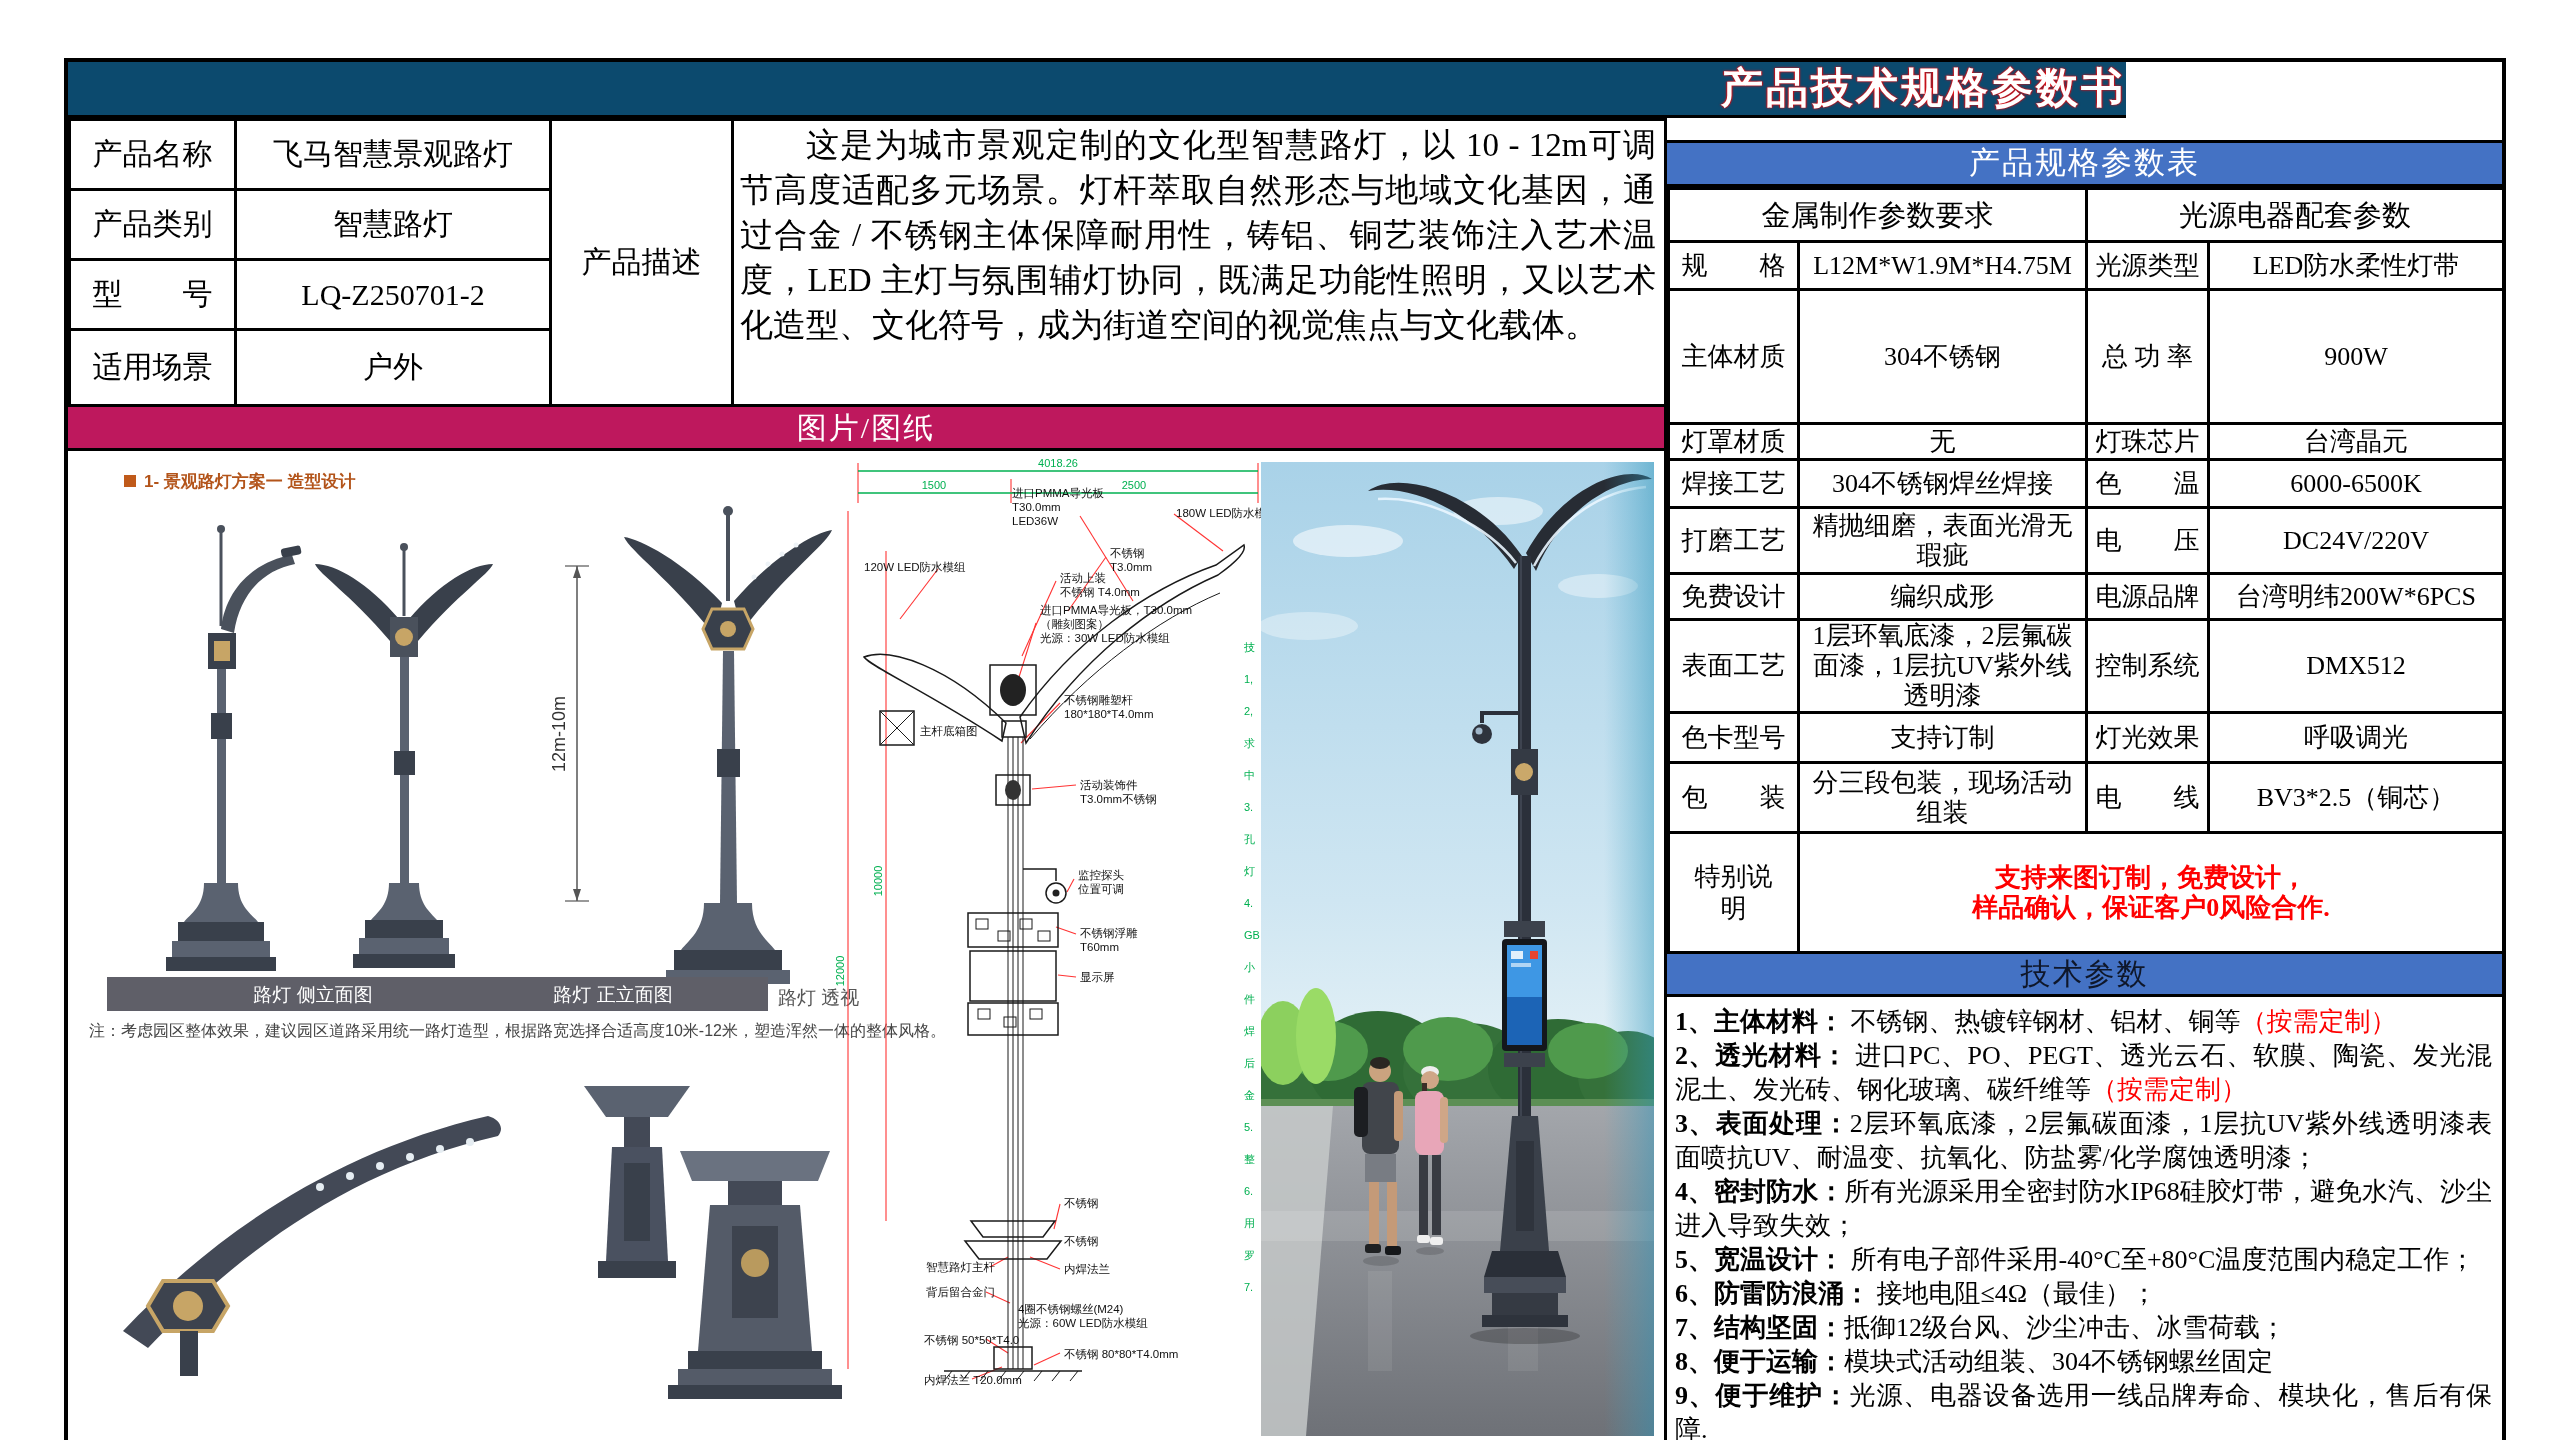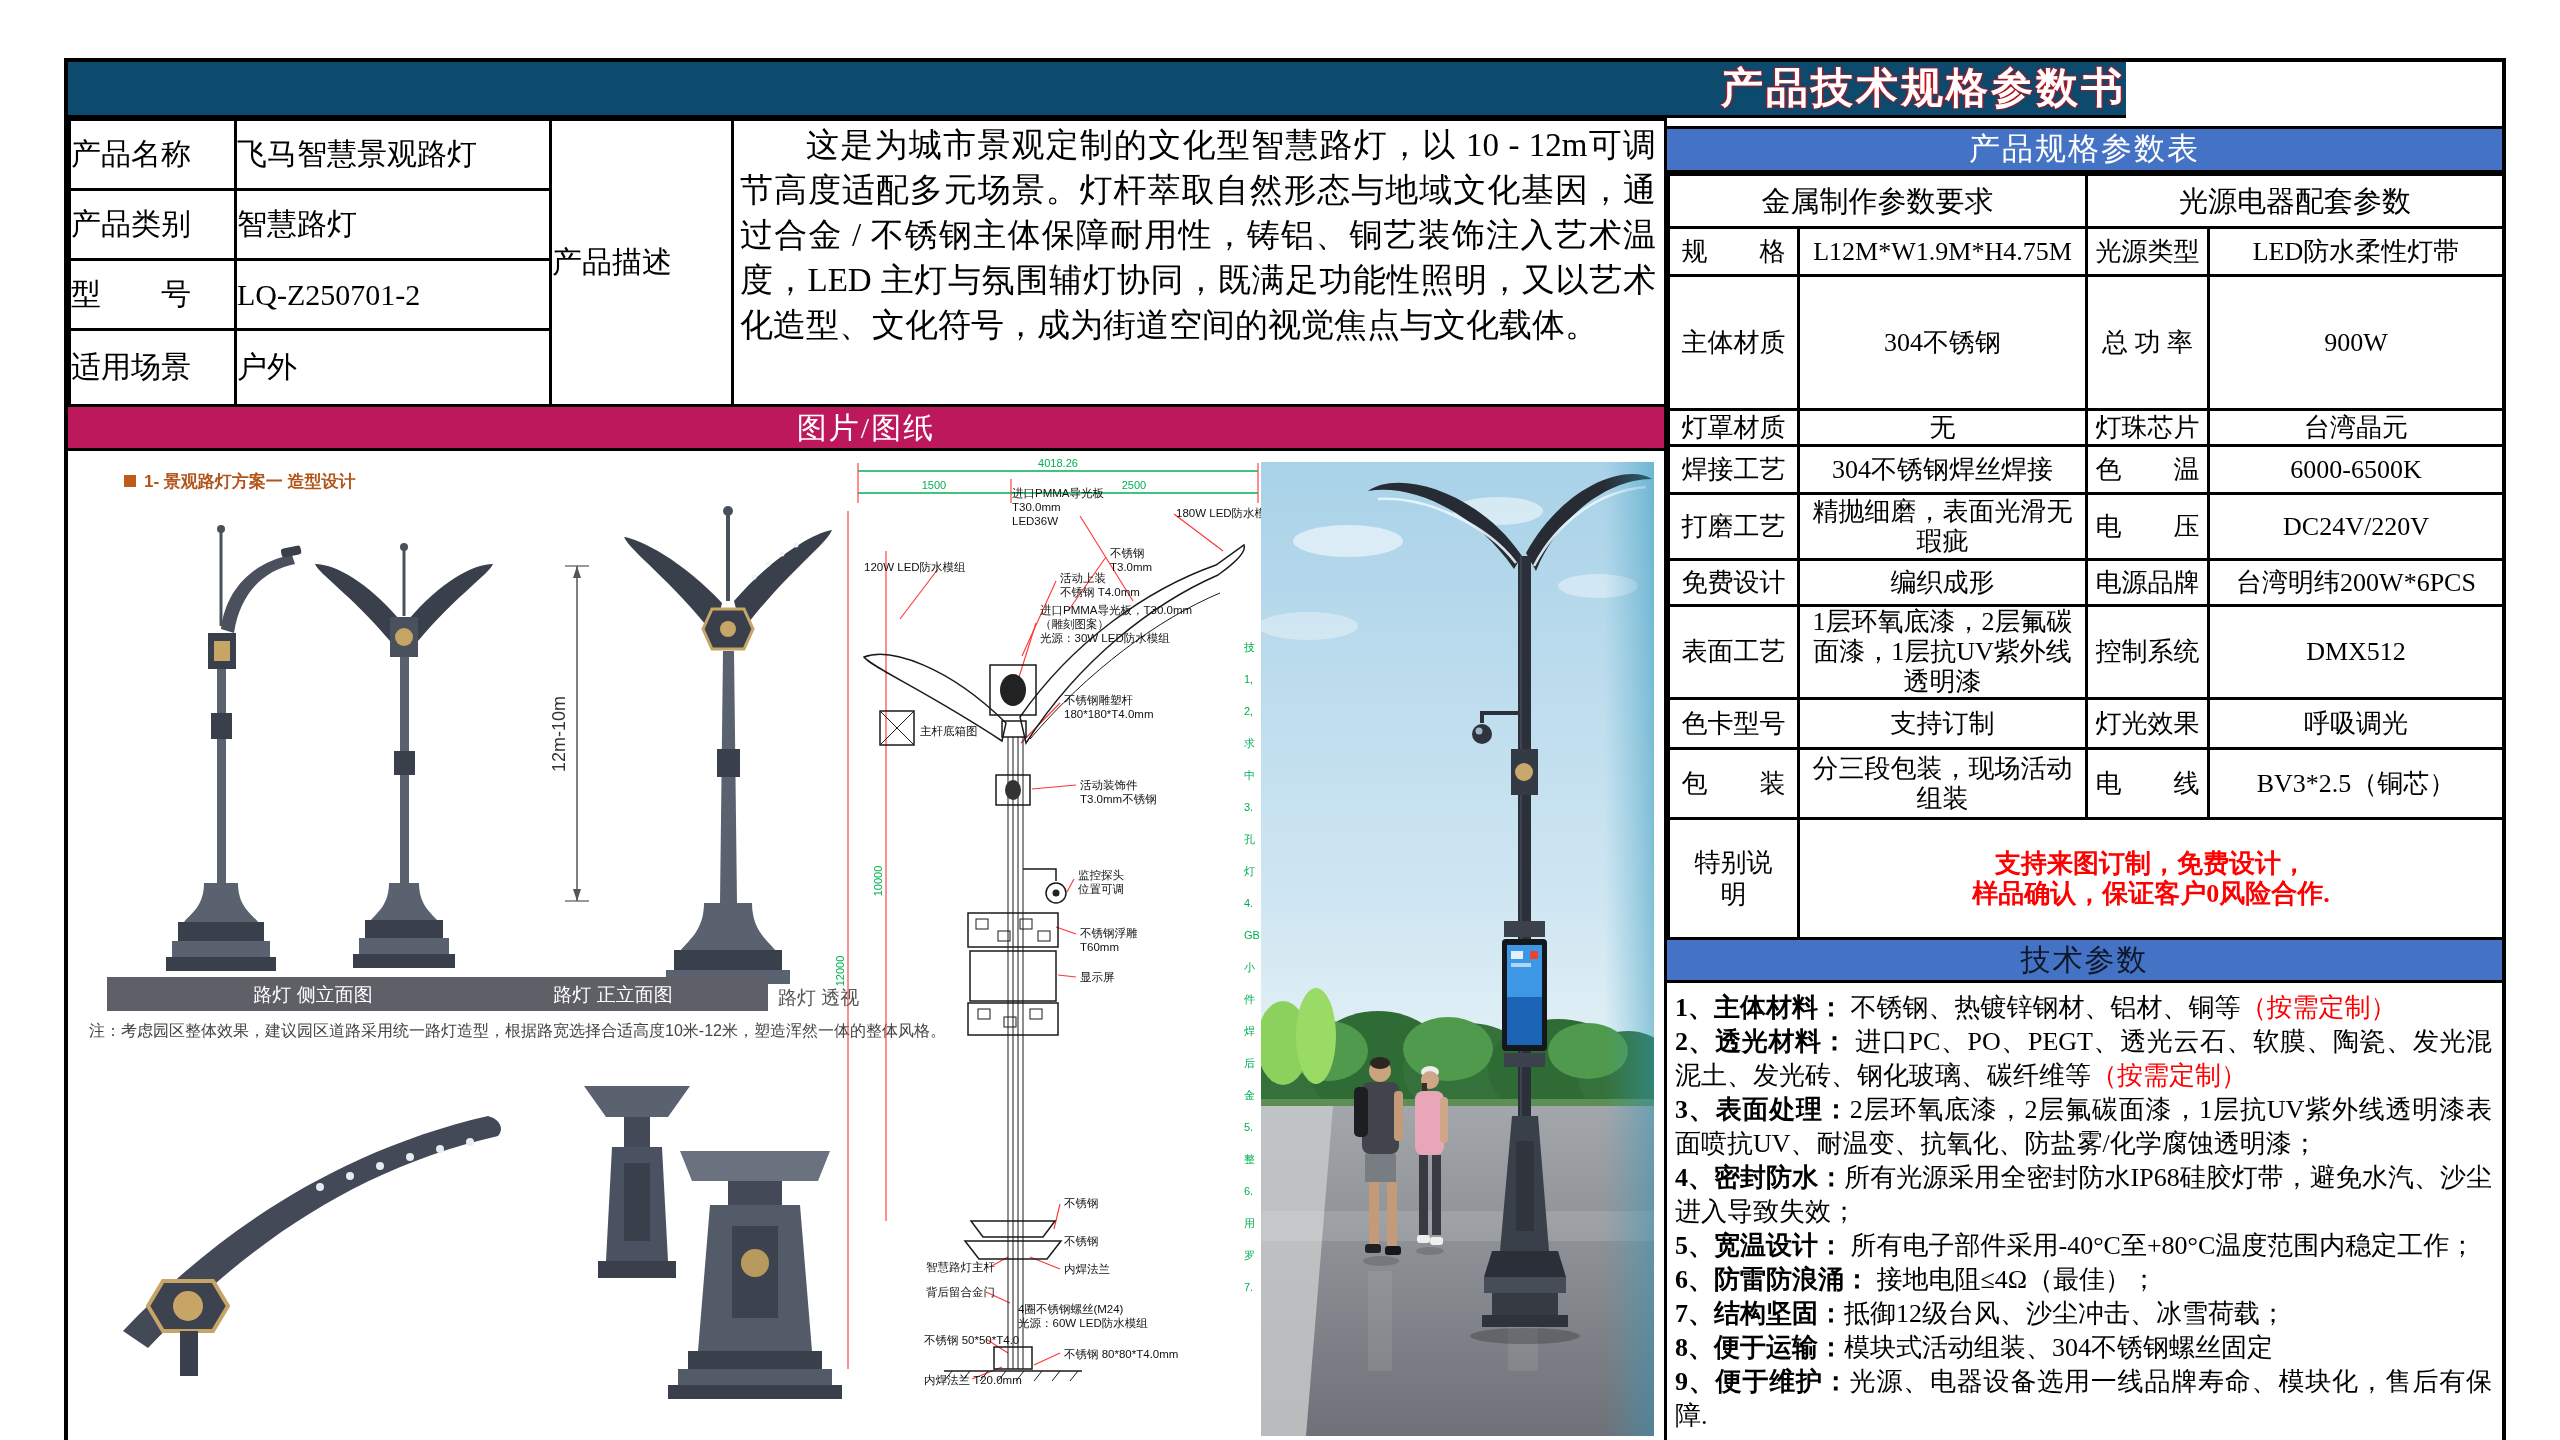--- a/index.html
+++ b/index.html
@@ -9,35 +9,35 @@
 
   
   .titlebar{position:absolute;left:0;top:0;width:2058px;height:56px;background:#0c4a6e;
             border-bottom:3px solid #000;box-sizing:border-box;text-align:right;}
   .title-text{display:inline-block;line-height:53px;font-size:42px;font-weight:bold;color:#fff;
               letter-spacing:3px;text-shadow:0 0 3px rgba(255,0,0,.85),1px 0 1px rgba(255,0,0,.6),-1px 0 1px rgba(255,0,0,.6);}
 
   
   table{border-collapse:collapse;}
   .info-table{position:absolute;left:0;top:56px;width:1596px;table-layout:fixed;}
-  .info-table td{border:3px solid #000;text-align:left;vertical-align:middle;font-size:30px;color:#000;padding:0;}
+  .info-table td{border:3px solid #000;text-align:center;vertical-align:middle;font-size:30px;color:#000;padding:0;}
   .info-table td.desc-cell{text-align:left;vertical-align:top;padding:2px 8px 0 6px;}
   .desc-cell p{margin:0;font-size:33px;line-height:45px;text-indent:2em;text-align:justify;}
   .r70{height:70px}.r76{height:76px}
 
   
   .gallery-bar{position:absolute;left:0;top:342px;width:1596px;height:47px;background:#be185d;
                border-top:3px solid #000;border-bottom:3px solid #000;box-sizing:border-box;
                text-align:center;color:#fff;font-size:30px;line-height:42px;letter-spacing:2px;}
   .gallery{position:absolute;left:0;top:389px;width:1596px;height:991px;}
 
   
   .right-panel{position:absolute;left:1596px;top:56px;width:838px;height:1324px;border-left:3px solid #000;
                box-sizing:border-box;background:#fff;}
-  .spec-bar{margin-top:8px;height:47px;background:#4472C4;border-top:3px solid #000;border-bottom:3px solid #000;
+  .spec-bar{margin-top:22px;height:47px;background:#4472C4;border-top:3px solid #000;border-bottom:3px solid #000;
             box-sizing:border-box;text-align:center;color:#fff;font-size:31px;line-height:40px;letter-spacing:2px;}
   .spec-table{width:835px;table-layout:fixed;}
   .spec-table td{border:3px solid #000;text-align:center;vertical-align:middle;font-size:26px;line-height:30px;padding:0 2px;}
   .spec-table td.grp{font-size:29px;}
   .spec-table tr.h53{height:53px}.spec-table tr.h48{height:48px}.spec-table tr.h134{height:134px}
   .spec-table tr.h36{height:36px}.spec-table tr.h66{height:66px}.spec-table tr.h46{height:46px}
   .spec-table tr.h68{height:68px}.spec-table tr.h50{height:50px}.spec-table tr.h70{height:70px}
   .spec-table tr.h120{height:120px}
   .special-red{color:#FE0000;font-weight:bold;font-size:38px;line-height:54px;text-align:left;padding-left:10px;}
   .special-red span{display:block;}

